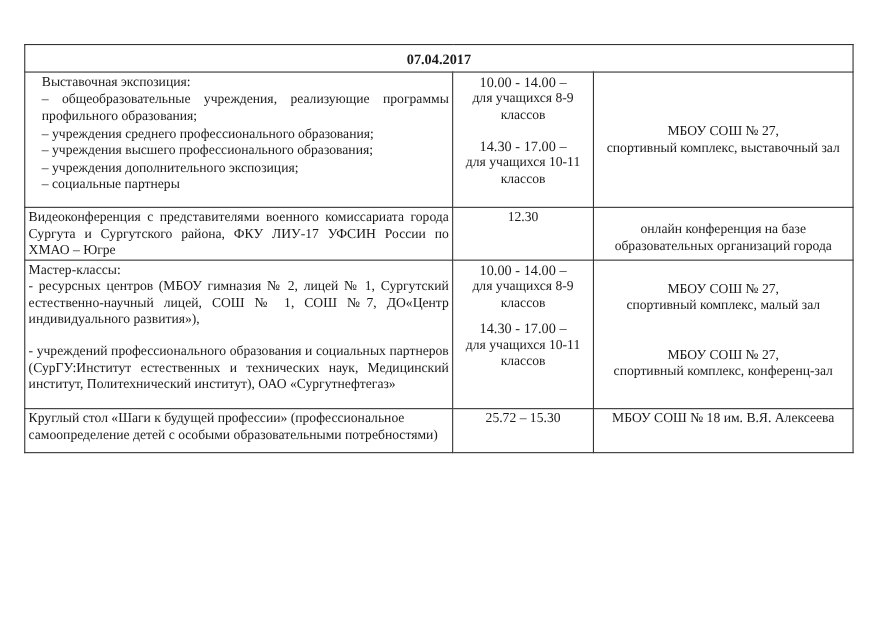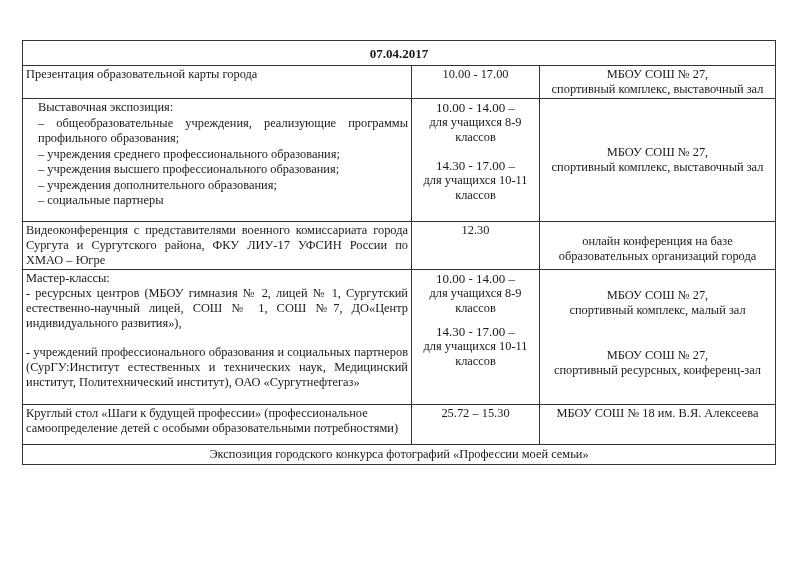--- a/index.html
+++ b/index.html
@@ -26,36 +26,28 @@
       <col class="c1">
       <col class="c2">
       <col class="c3">
     </colgroup>
   <tbody>
       <tr>
     <td colspan="3" class="date-cell">07.04.2017</td>
   </tr>
 
 
-  <tr style="height:30px">
-    <td>Презентация образовательной карты города</td>
-    <td class="center">10.00 - 17.00</td>
-    <td class="center">
-      <span class="bl">МБОУ СОШ № 27,</span>
-      <span class="bl">спортивный комплекс, выставочный зал</span>
-    </td>
-  </tr>
 
   <tr style="height:123px">
     <td>
       <span class="line">Выставочная экспозиция:</span>
       <span class="line just">– общеобразовательные учреждения, реализующие программы профильного образования;</span>
       <span class="line">– учреждения среднего профессионального образования;</span>
       <span class="line">– учреждения высшего профессионального образования;</span>
-      <span class="line">– учреждения дополнительного образования;</span>
+      <span class="line">– учреждения дополнительного экспозиция;</span>
       <span class="line">– социальные партнеры</span>
     </td>
     <td class="center">
       <span class="bl" style="font-size:13px">10.00 - 14.00 –</span>
       <span class="bl">для учащихся 8-9</span>
       <span class="bl">классов</span>
       <span class="gap"></span>
       <span class="bl" style="font-size:13px">14.30 - 17.00 –</span>
       <span class="bl">для учащихся 10-11</span>
       <span class="bl">классов</span>
@@ -89,27 +81,24 @@
       <span class="gap" style="height:8px"></span>
       <span class="bl" style="font-size:13px">14.30 - 17.00 –</span>
       <span class="bl">для учащихся 10-11</span>
       <span class="bl">классов</span>
     </td>
     <td class="center" style="padding-top:18px">
       <span class="bl">МБОУ СОШ № 27,</span>
       <span class="bl">спортивный комплекс, малый зал</span>
       <span class="gap" style="height:30px"></span>
       <span class="bl">МБОУ СОШ № 27,</span>
-      <span class="bl">спортивный ресурсных, конференц-зал</span>
+      <span class="bl">спортивный комплекс, конференц-зал</span>
     </td>
   </tr>
 
   <tr style="height:40px">
     <td>Круглый стол «Шаги к будущей профессии» (профессиональное самоопределение детей с особыми образовательными потребностями)</td>
     <td class="center">25.72 – 15.30</td>
     <td class="center">МБОУ СОШ № 18 им. В.Я. Алексеева</td>
   </tr>
 
-  <tr>
-    <td colspan="3" class="span-cell">Экспозиция городского конкурса фотографий «Профессии моей семьи»</td>
-  </tr>
 </tbody>
   </table>
 
 </body></html>

